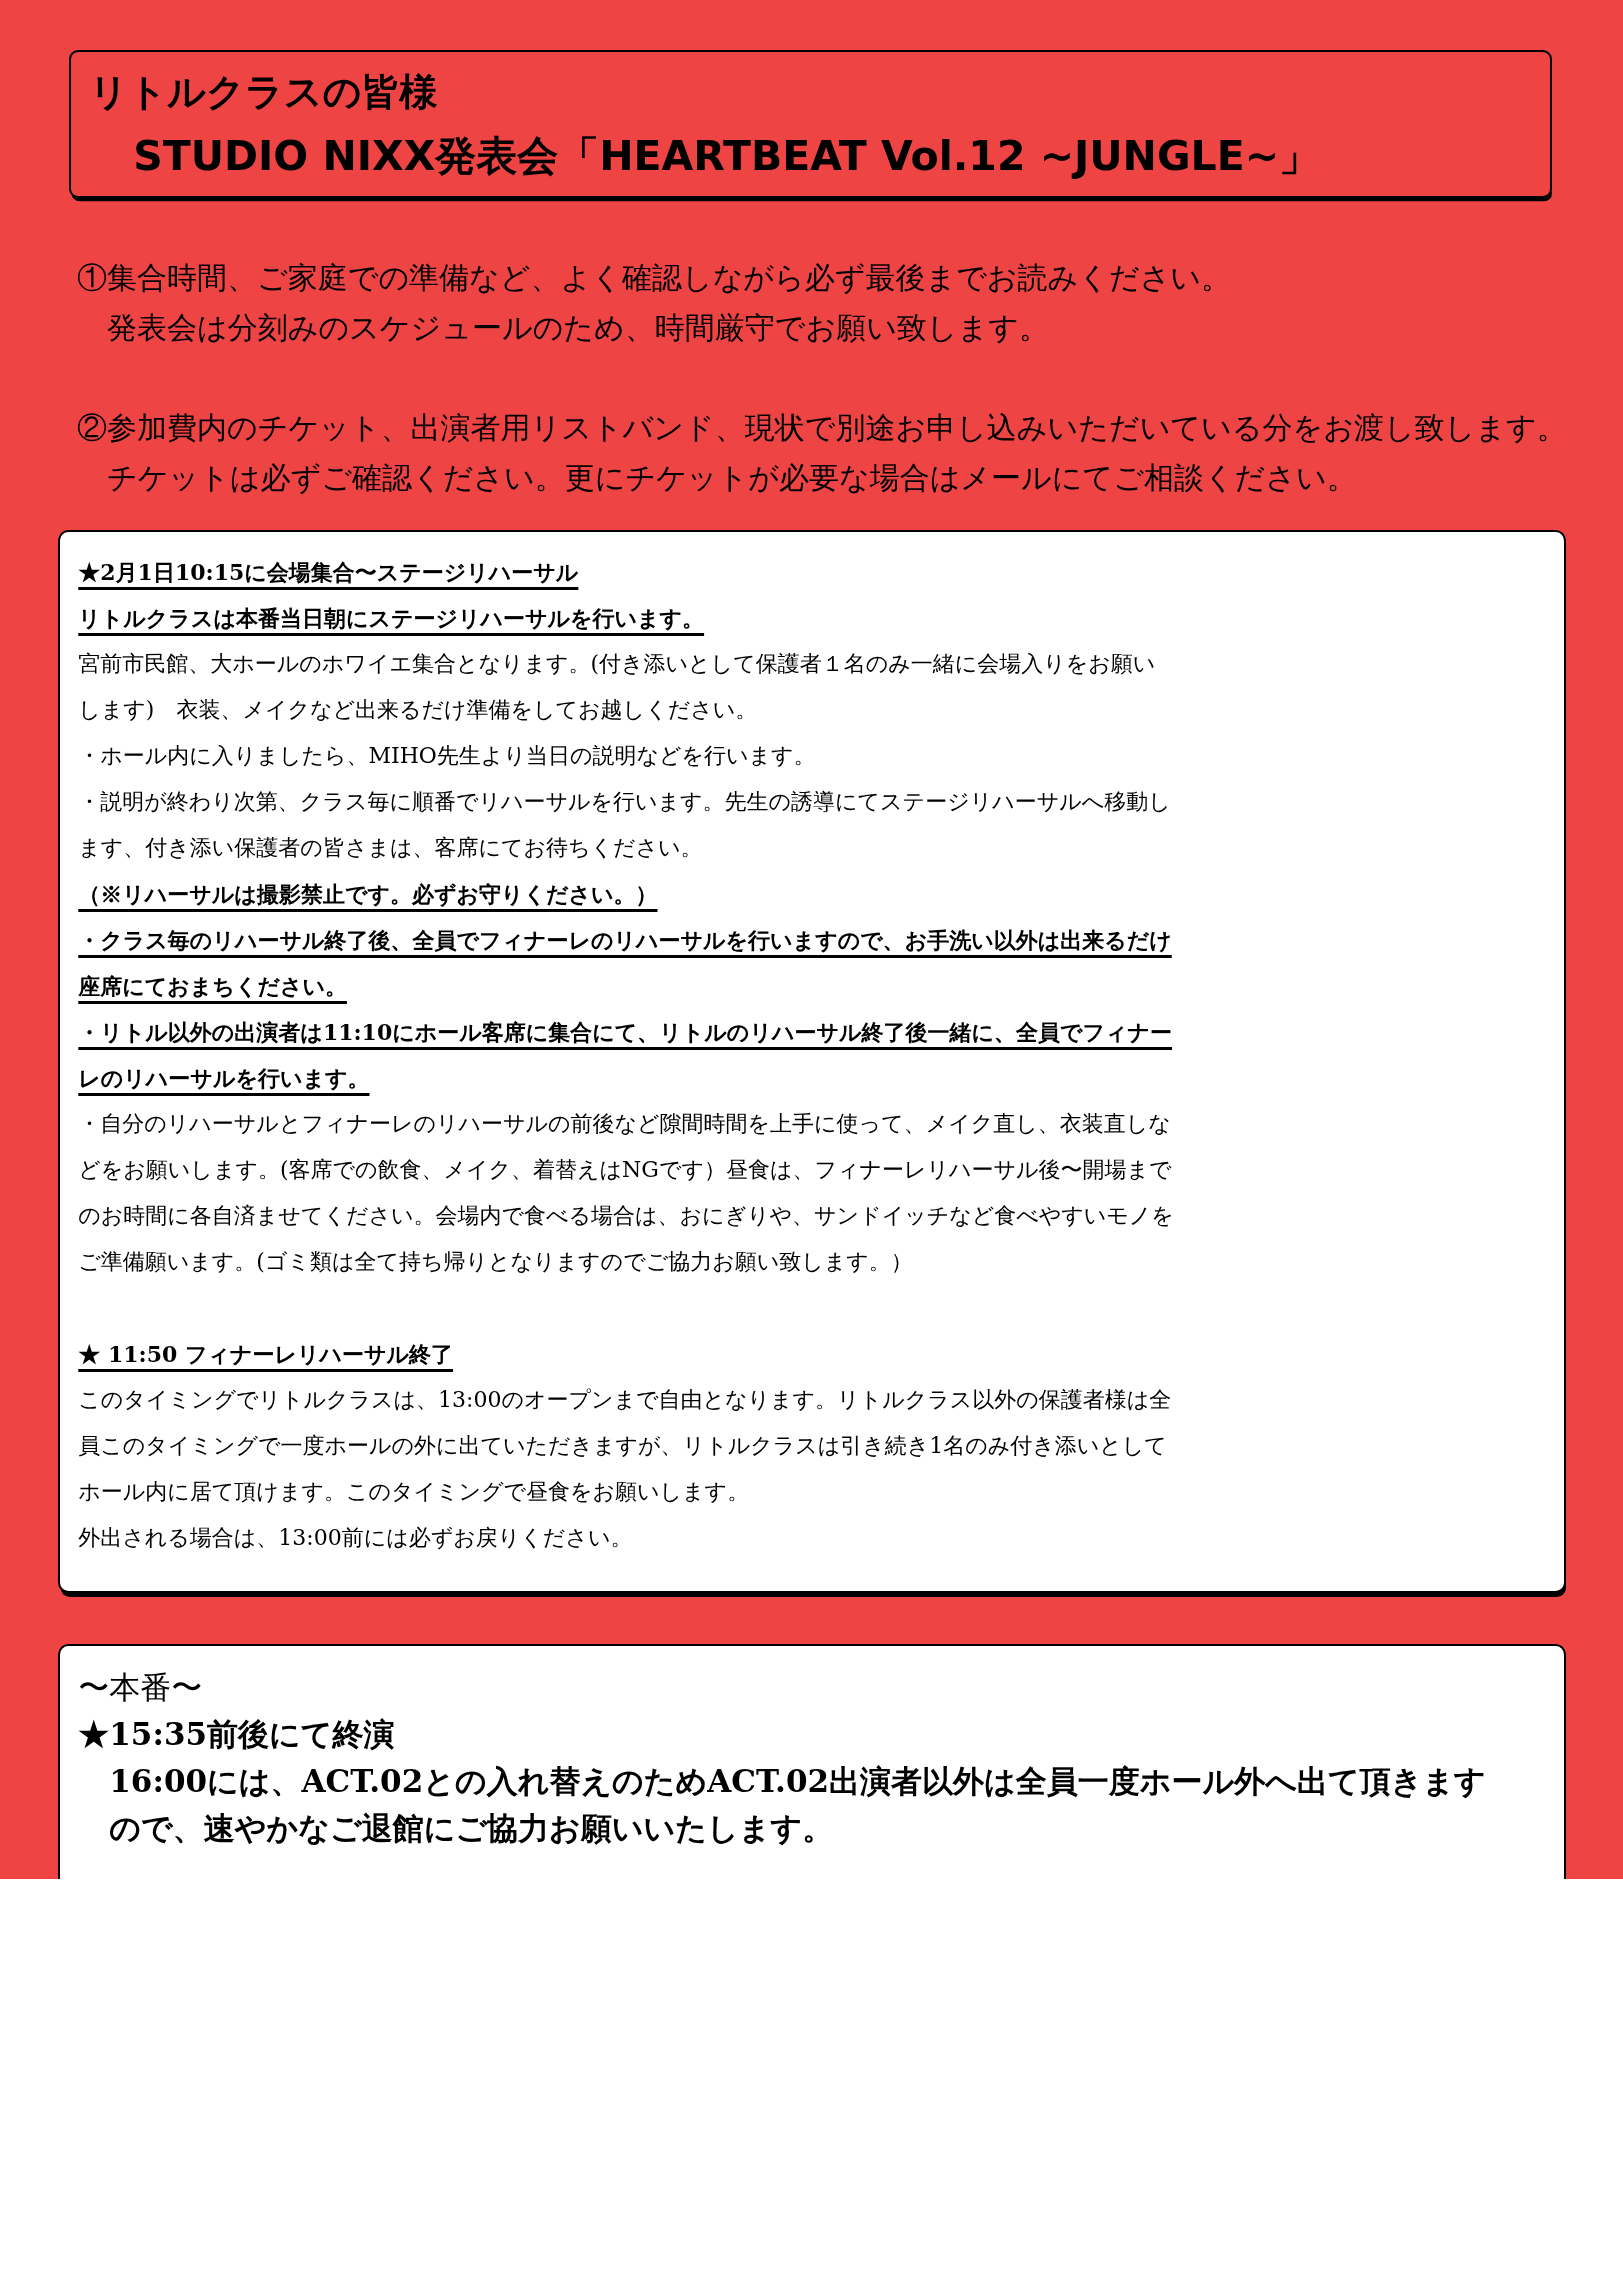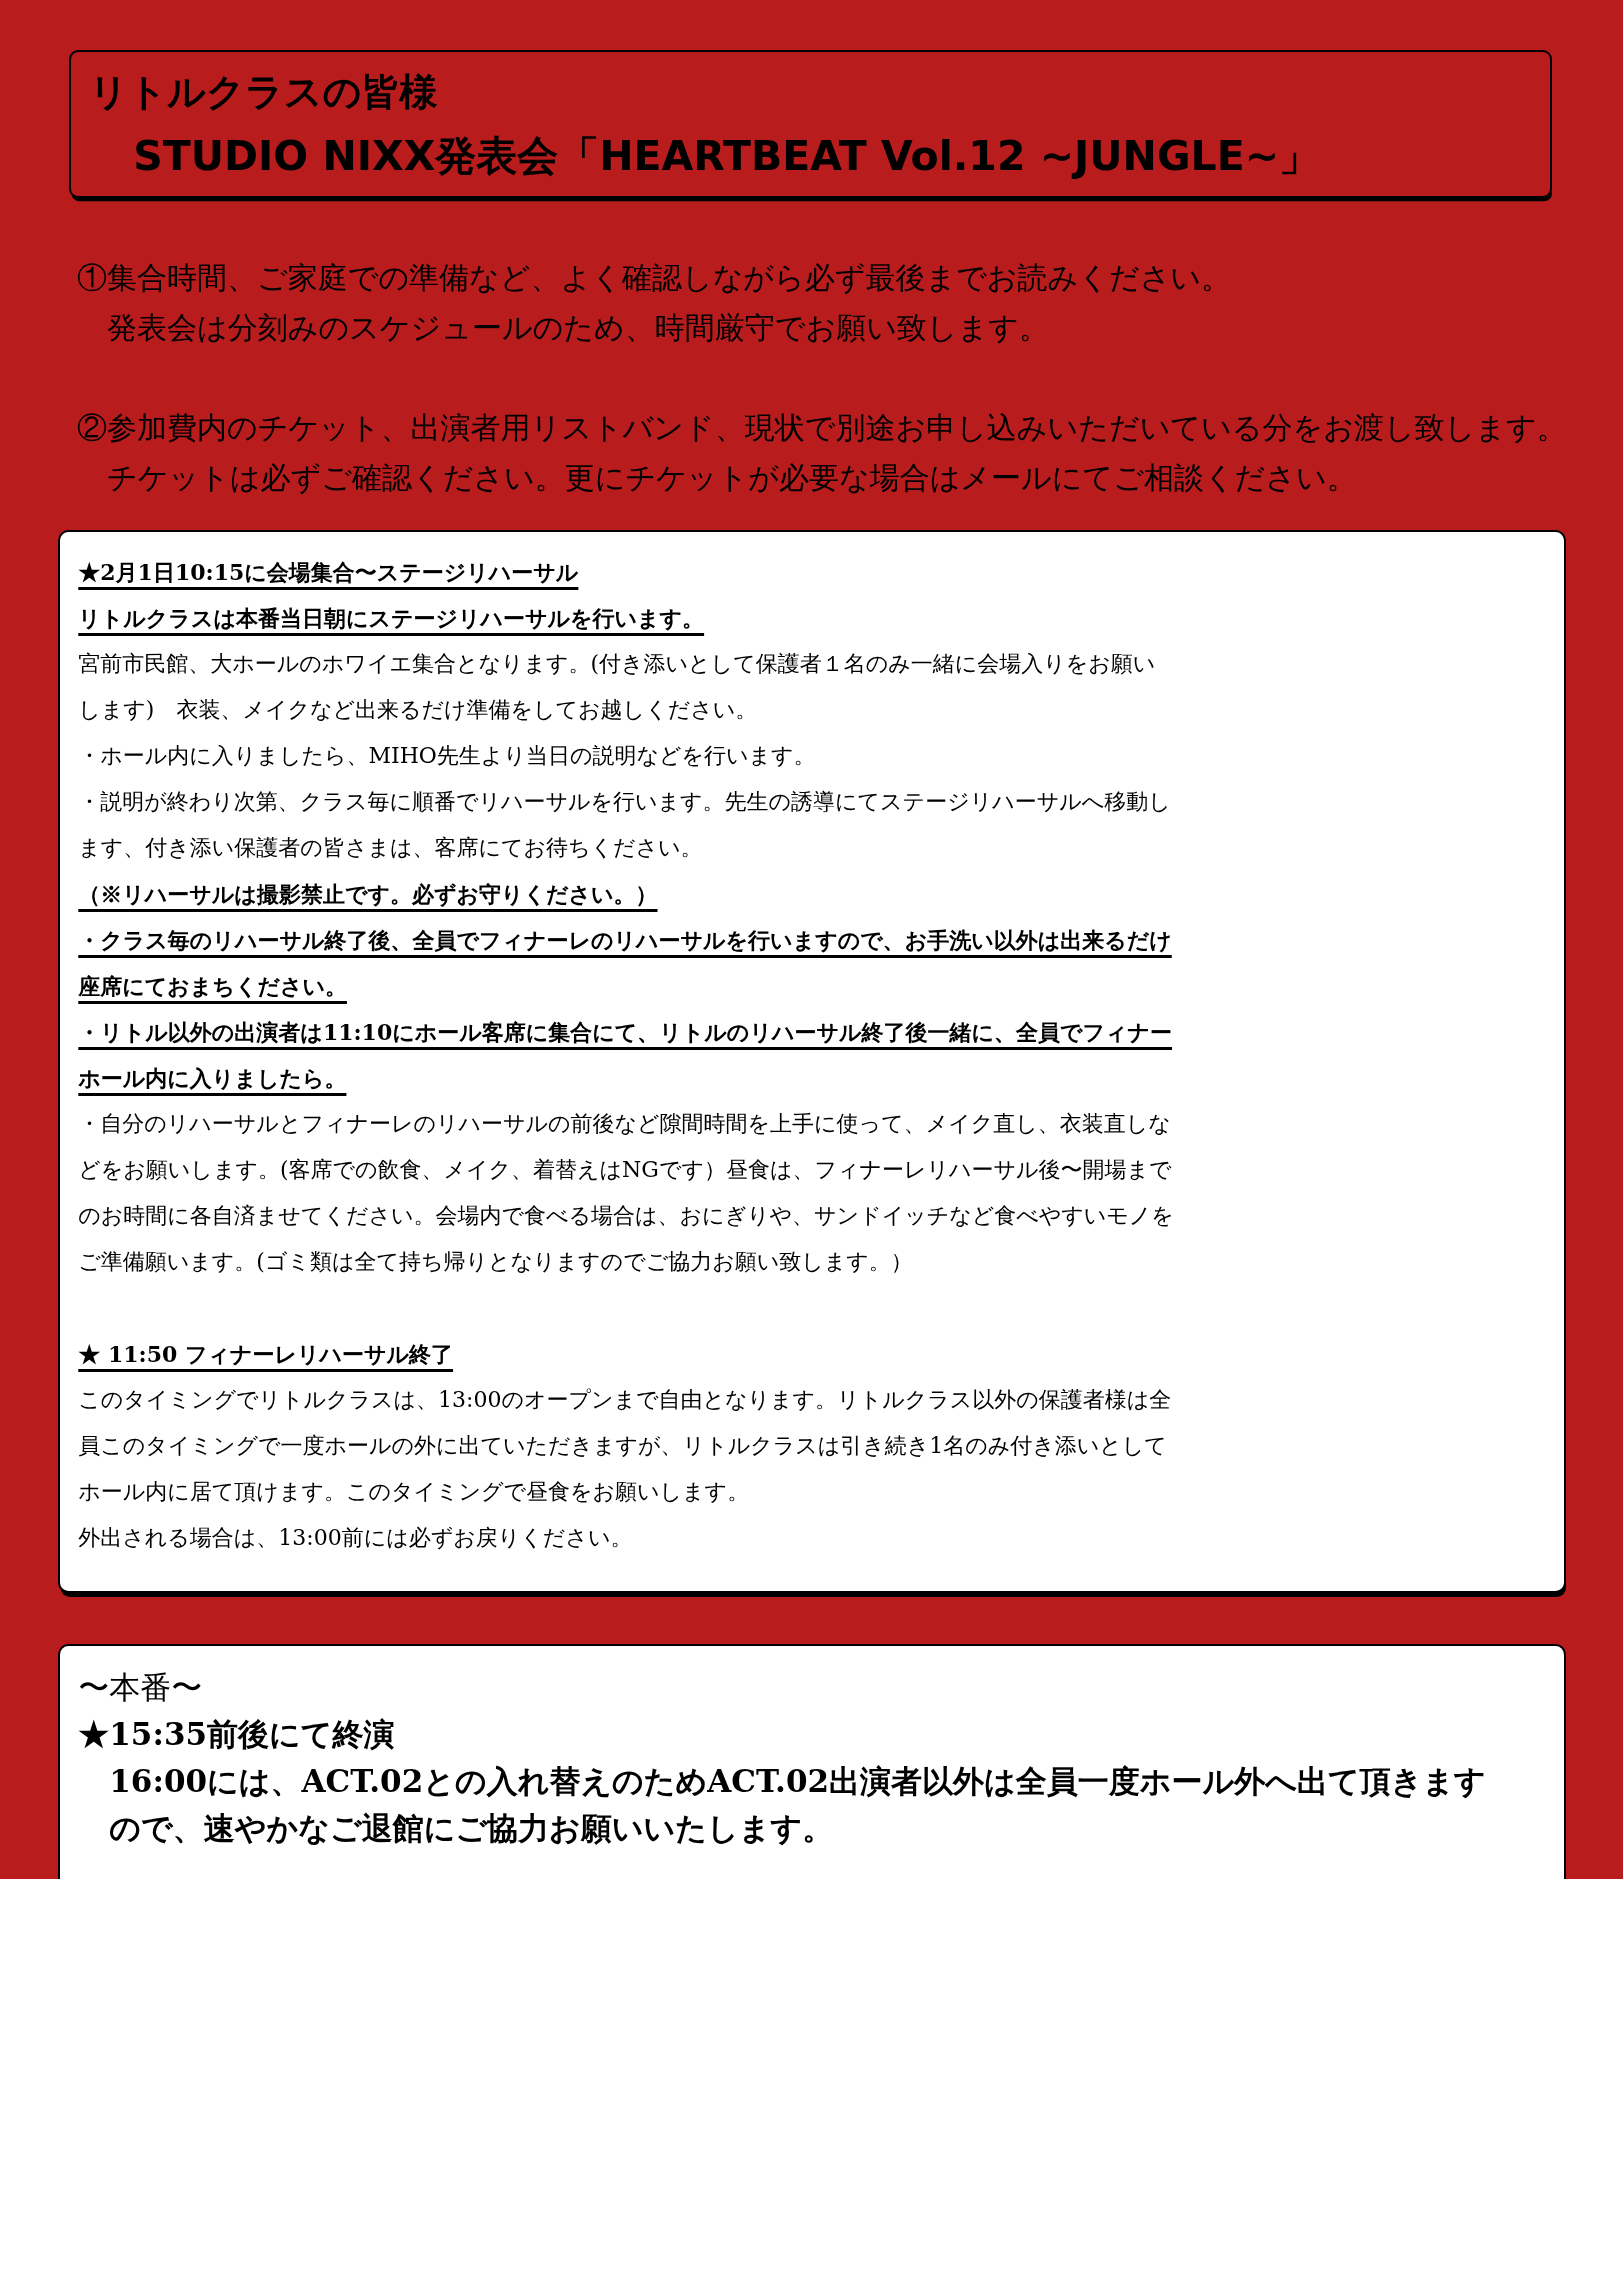--- a/index.html
+++ b/index.html
@@ -1,20 +1,20 @@
 <!DOCTYPE html>
 <html lang="ja" style="font-size:10.5px"><head>
 <meta charset="utf-8">
 <style>
   * { margin:0; padding:0; box-sizing:border-box; }
   html,body { background:#ffffff; }
   .page {
     position:relative;
     width:1623px; height:1879px;
-    background:#b91c1c;
+    background:#ef4444;
     color:#000000;
     font-family:"DejaVu Serif","Liberation Serif",serif;
     overflow:hidden;
   }
 
   
   .header-box {
     position:absolute; left:69px; top:50px;
     width:1483px; height:148px;
     border:2.6px solid #000;
@@ -100,21 +100,21 @@
     <div class="line bu">リトルクラスは本番当日朝にステージリハーサルを行います。</div>
     <div class="line">宮前市民館、大ホールのホワイエ集合となります。(付き添いとして保護者１名のみ一緒に会場入りをお願い</div>
     <div class="line">します)　衣装、メイクなど出来るだけ準備をしてお越しください。</div>
     <div class="line">・ホール内に入りましたら、MIHO先生より当日の説明などを行います。</div>
     <div class="line">・説明が終わり次第、クラス毎に順番でリハーサルを行います。先生の誘導にてステージリハーサルへ移動し</div>
     <div class="line">ます、付き添い保護者の皆さまは、客席にてお待ちください。</div>
     <div class="line bu">（※リハーサルは撮影禁止です。必ずお守りください。）</div>
     <div class="line bu">・クラス毎のリハーサル終了後、全員でフィナーレのリハーサルを行いますので、お手洗い以外は出来るだけ</div>
     <div class="line bu">座席にておまちください。</div>
     <div class="line bu">・リトル以外の出演者は11:10にホール客席に集合にて、リトルのリハーサル終了後一緒に、全員でフィナー</div>
-    <div class="line bu">ホール内に入りましたら。</div>
+    <div class="line bu">レのリハーサルを行います。</div>
     <div class="line">・自分のリハーサルとフィナーレのリハーサルの前後など隙間時間を上手に使って、メイク直し、衣装直しな</div>
     <div class="line">どをお願いします。(客席での飲食、メイク、着替えはNGです）昼食は、フィナーレリハーサル後〜開場まで</div>
     <div class="line">のお時間に各自済ませてください。会場内で食べる場合は、おにぎりや、サンドイッチなど食べやすいモノを</div>
     <div class="line">ご準備願います。(ゴミ類は全て持ち帰りとなりますのでご協力お願い致します。）</div>
     <div class="spacer70"></div>
     <div class="line bu">★ 11:50 フィナーレリハーサル終了</div>
     <div class="line">このタイミングでリトルクラスは、13:00のオープンまで自由となります。リトルクラス以外の保護者様は全</div>
     <div class="line">員このタイミングで一度ホールの外に出ていただきますが、リトルクラスは引き続き1名のみ付き添いとして</div>
     <div class="line">ホール内に居て頂けます。このタイミングで昼食をお願いします。</div>
     <div class="line">外出される場合は、13:00前には必ずお戻りください。</div>

